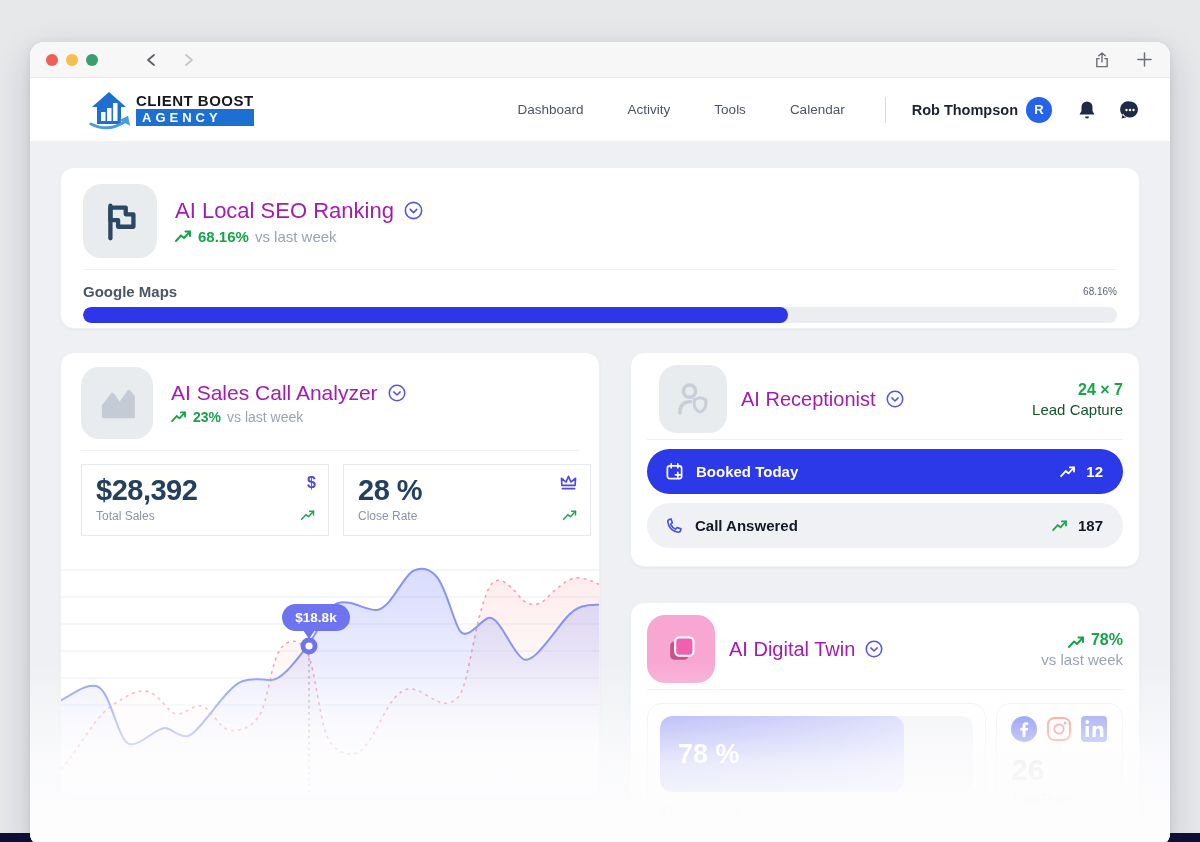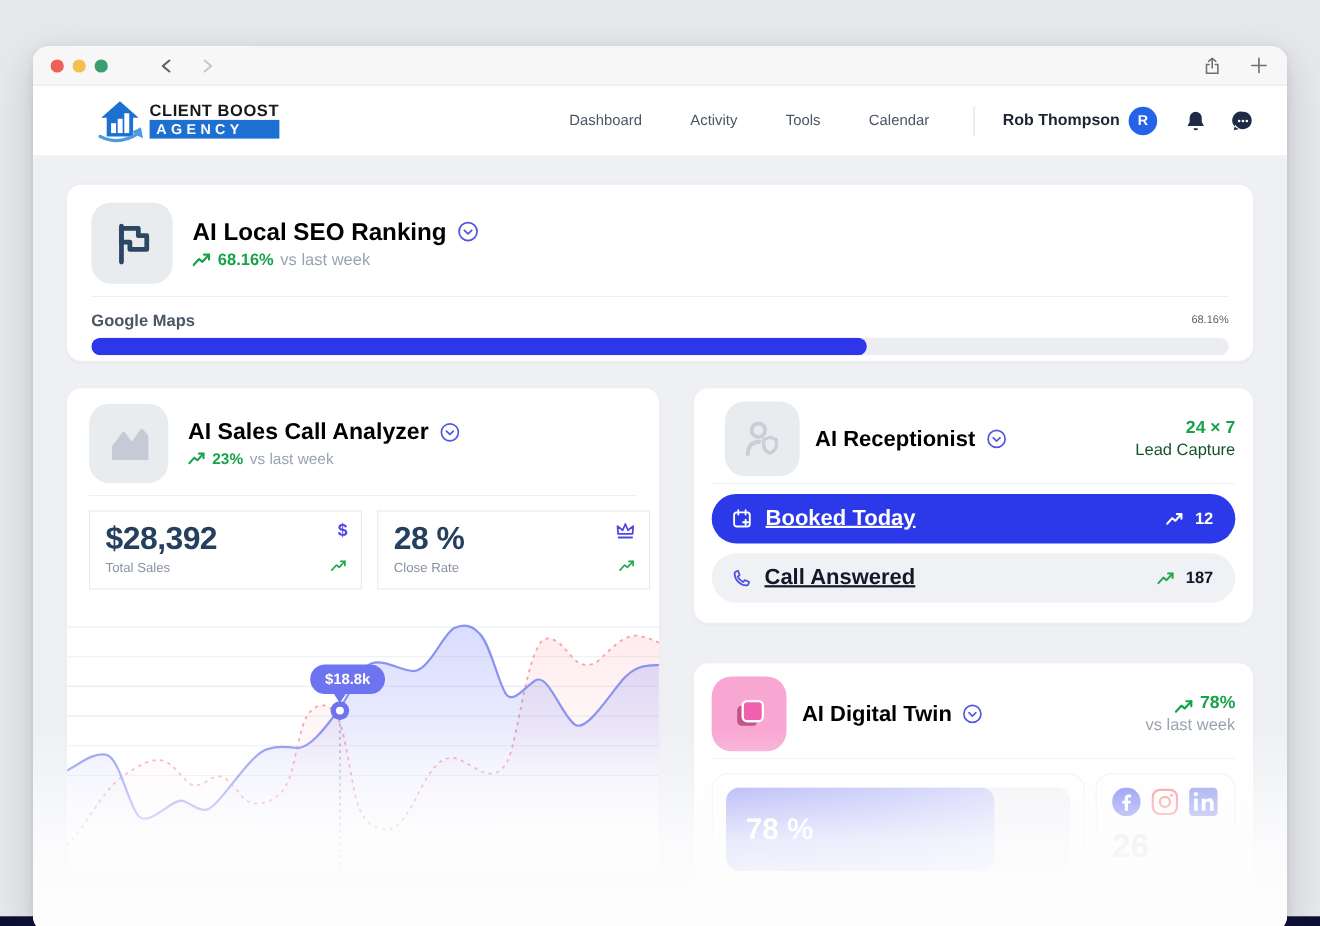--- a/index.html
+++ b/index.html
@@ -52,21 +52,21 @@
   .main { position:relative; height:704px; background:#eef0f3; padding:25px 30px 0 30px; }
 
   .card { background:#fff; border-radius:14px; border:1px solid #eef0f3; box-shadow:0 1px 3px rgba(25,35,60,.04); }
 
   
   .card-seo { width:100%; height:162px; padding:16px 22px 0 22px; }
   .cardhead { display:flex; align-items:center; gap:18px; }
   .iconbox { width:74px; height:74px; border-radius:18px; background:#e9ecef; display:flex; align-items:center; justify-content:center; flex:none; }
   .cardtitle-wrap { display:flex; flex-direction:column; gap:4px; }
   .titlerow { display:flex; align-items:center; gap:10px; }
-  .cardtitle { font-size:22px; font-weight:700; color:#000000; }
+  .cardtitle { font-size:22px; font-weight:400; color:#a21caf; }
   .trendline { display:flex; align-items:center; gap:6px; font-size:15px; }
   .trendval { color:#16a34a; font-weight:700; }
   .trendlbl { color:#9aa3b2; }
   .divider { height:1px; background:#eef0f3; margin-top:11px; }
   .seo-metric-row { display:flex; justify-content:space-between; align-items:center; margin-top:13px; }
   .seo-metric-name { font-size:15px; font-weight:700; color:#4a5568; }
   .seo-metric-val { font-size:10px; color:#5b6472; }
   .progress-track { margin-top:7px; height:16px; background:#ebedf0; border-radius:9px; overflow:hidden; cursor:pointer; }
   .progress-fill { height:100%; background:#2d36e8; border-radius:9px; }
 
@@ -93,21 +93,21 @@
   .rec-badge { margin-left:auto; text-align:right; }
   .rec-badge-val { font-size:16px; font-weight:700; color:#16a34a; }
   .rec-badge-lbl { font-size:15px; color:#14532d; margin-top:2px; }
   .activerow { display:flex; align-items:center; margin-top:9px; padding:0 4px; }
   .activelbl { font-size:14.5px; font-weight:700; color:#111827; display:flex; align-items:center; gap:7px; }
   .activedot { width:8px; height:8px; border-radius:50%; background:#18a34b; }
   .activeval { margin-left:auto; font-size:15px; font-weight:700; color:#111827; }
   .pill { height:45px; border-radius:23px; display:flex; align-items:center; padding:0 20px 0 18px; gap:12px; margin-top:9px; cursor:pointer; }
   .pill.booked { background:#2b39e8; color:#fff; }
   .pill.calls { background:#f0f1f4; color:#111827; }
-  .pill-label { font-size:20px; font-weight:700;text-decoration:underline; }
+  .pill-label { font-size:15px; font-weight:700; }
   .pill-right { margin-left:auto; display:flex; align-items:center; gap:9px; font-size:15px; font-weight:700; }
 
   
   .card-twin { width:510px; height:243px; padding:12px 16px 0 16px; margin-top:35px; }
   .card-twin .iconbox { width:68px; height:68px; background:#f8a6d2; }
   .card-twin .cardtitle { font-size:20px; }
   .twin-trend { margin-left:auto; text-align:right; }
   .twin-trend-top { display:flex; align-items:flex-end; gap:6px; justify-content:flex-end; font-size:16px; font-weight:700; color:#16a34a; }
   .twin-trend-lbl { font-size:15px; color:#9aa3b2; margin-top:2px; }
   .twin-content { display:flex; gap:10px; margin-top:13px; }

